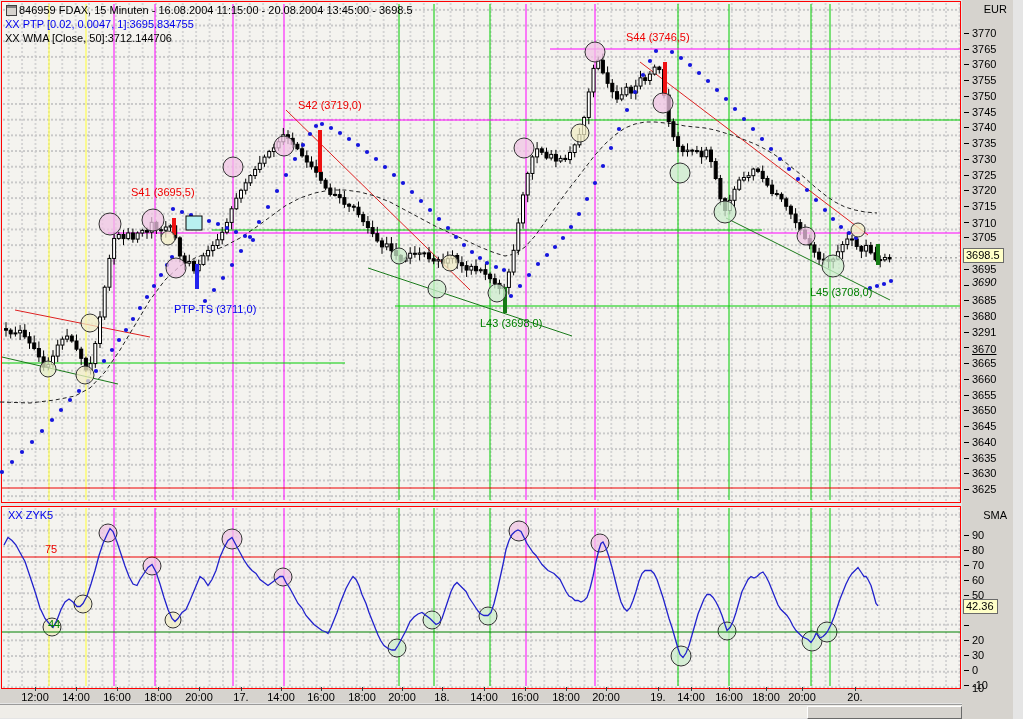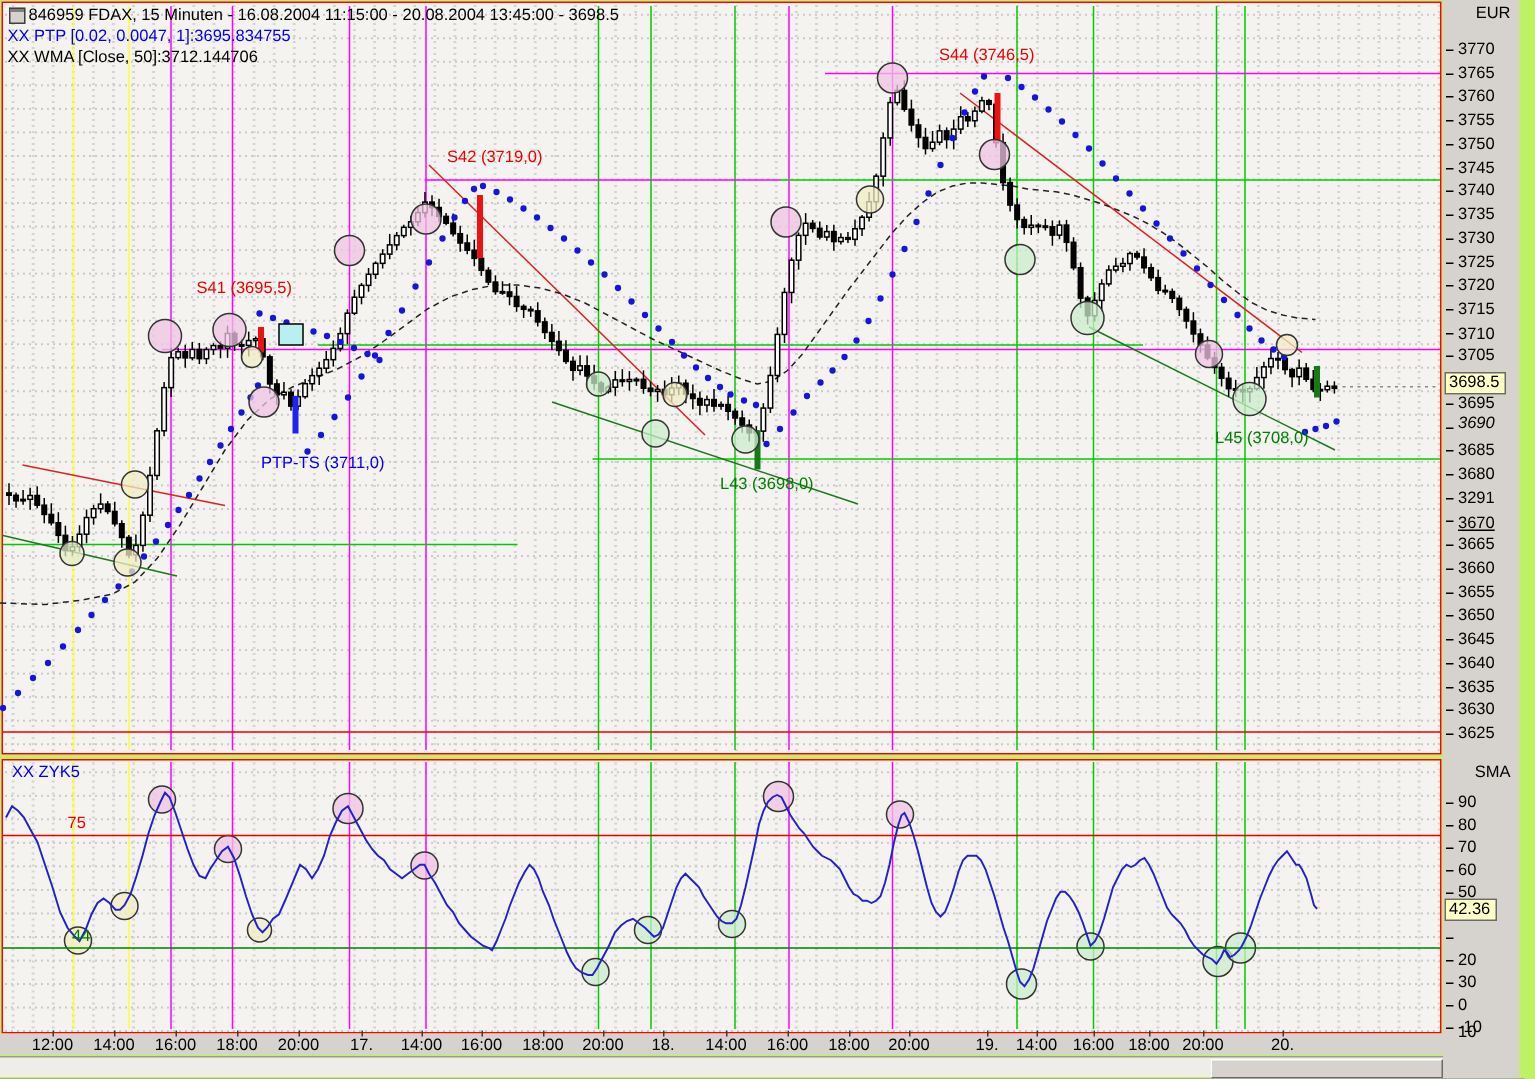--- a/index.html
+++ b/index.html
@@ -1,16 +1,16 @@
 <!DOCTYPE html>
 <html><head>
 <meta charset="utf-8">
 <style>
   html,body{margin:0;padding:0;background:#808080;}
-  #screen{position:relative;width:1023px;height:719px;background:#bef264;overflow:hidden;
+  #screen{position:relative;width:1023px;height:719px;background:#e5e5e5;overflow:hidden;
           font-family:"Liberation Sans",sans-serif;font-size:11px;color:#000;}
   
   .panel{position:absolute;left:1px;width:960px;background:#f4f3ef;
     background-image:
       radial-gradient(circle,#c9c9c9 0.8px,rgba(0,0,0,0) 0.9px),
       radial-gradient(circle,#d4d4d4 0.8px,rgba(0,0,0,0) 0.9px);
     background-size:4px 15.7px,13.4px 4px;
     border:1px solid #ff0000;box-sizing:border-box;}
   #panel-upper{top:1px;height:502px;}
   #panel-lower{top:506px;height:183px;}

